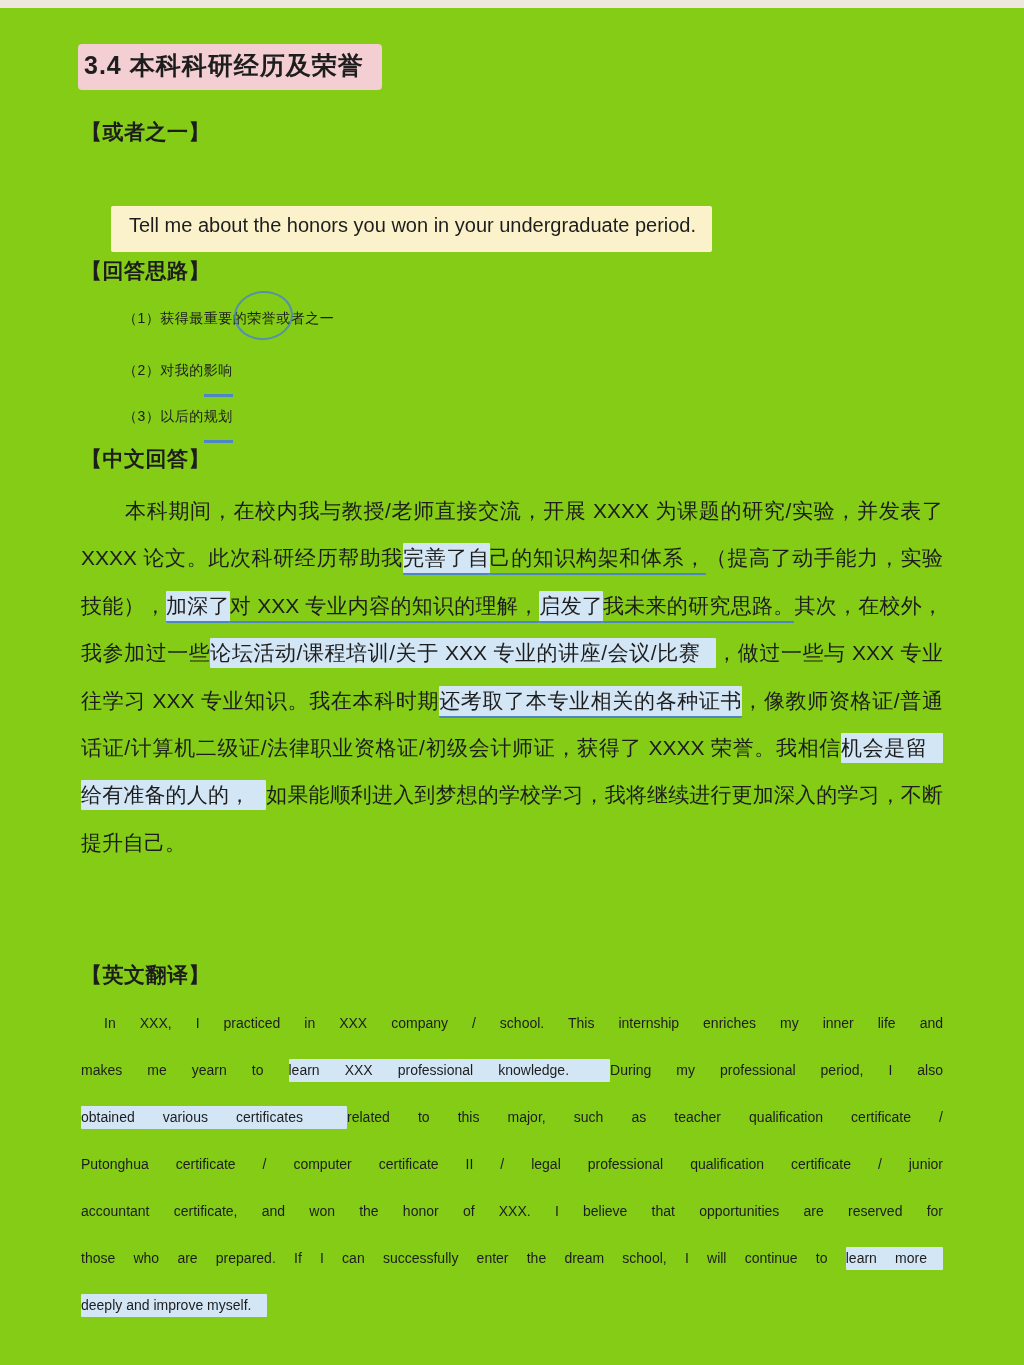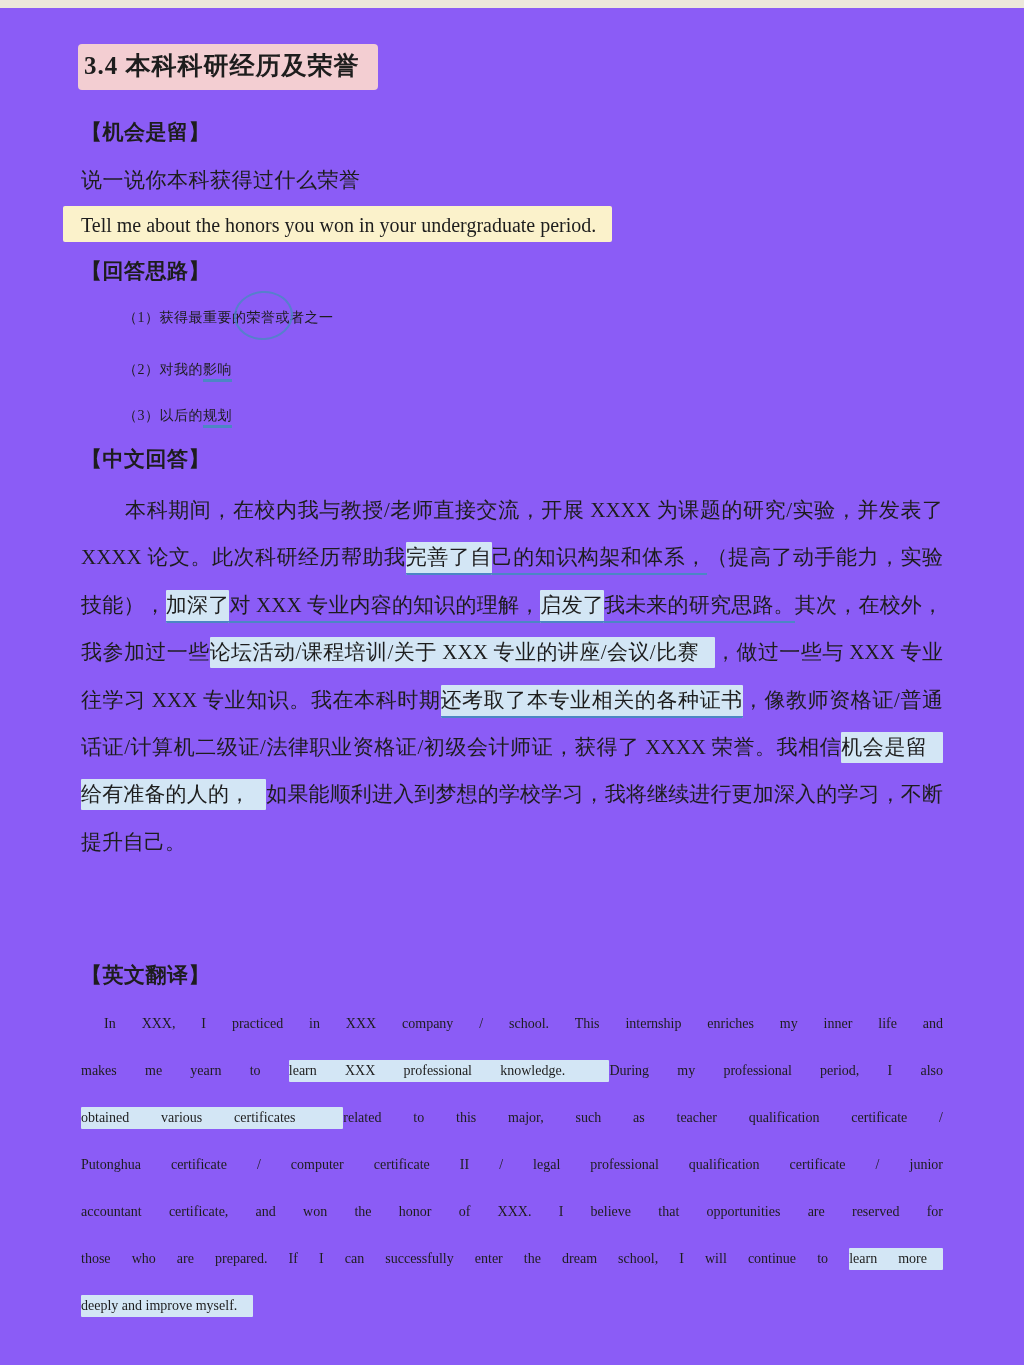--- a/index.html
+++ b/index.html
@@ -7,23 +7,23 @@
     --q-hl:#fbf2cb;
     --txt-hl:#d3e6f5;
     --blue:#4c86c4;
     --ink:#1d1d1d;
   }
   *{margin:0;padding:0;box-sizing:border-box;}
   html,body{background:#ffffff;}
   .page{
     position:relative;
     width:1024px;height:1365px;
-    background:#8b5cf6;
+    background:#84cc16;
     overflow:hidden;
-    font-family:Liberation Serif, serif;
+    font-family:Liberation Sans, sans-serif;
     color:var(--ink);
   }
   .edge-top{position:absolute;left:0;top:0;width:1024px;height:8px;background:#ece8db;}
   .abs{position:absolute;}
 
   .title-hl{
     display:inline-block;
     background:var(--title-hl);
     border-radius:4px;
     padding:5px 18px 8px 6px;
@@ -33,43 +33,44 @@
   }
   .hdr{
     font-weight:bold;
     font-size:21px;
     line-height:28px;
     letter-spacing:0.5px;
   }
   .q-cn{font-size:21px;line-height:30px;letter-spacing:0.5px;}
   .q-en{
     background:var(--q-hl);
-    height:36px;line-height:38px;
+    height:46px;line-height:38px;
     padding:0 16px 0 18px;
     font-size:20px;
     border-radius:2px;
     white-space:nowrap;
+    margin-left:48px;
   }
   .idea{font-size:14px;line-height:30px;letter-spacing:0.5px;white-space:nowrap;margin-left:42px;}
   .mk-circle{
     position:relative;
     display:inline-block;
   }
   .mk-circle::before{
     content:"";
     position:absolute;
     left:-13px;top:-12px;right:-17px;bottom:-7px;
     border:2.5px solid var(--blue);
     border-radius:50%;
     transform:rotate(-4deg);
     opacity:.85;
   }
   .mk-underline{
     border-bottom:3px solid var(--blue);
-    padding-bottom:2px;
+    padding-bottom:16px;
   }
 
   .para{width:862px;}
   .para .tline{
     white-space:nowrap;
     text-align:justify;
     text-align-last:justify;
   }
   .para .tline.end{text-align-last:left;}
   .cn-para{font-size:21px;line-height:47.4px;}
@@ -85,23 +86,22 @@
 </head>
 <body>
 
 <div class="page">
   <div class="edge-top"></div>
 
   <div class="abs" style="left:78px;top:44px;">
     <span class="title-hl">3.4 本科科研经历及荣誉</span>
   </div>
 
-  <div class="abs hdr" style="left:81px;top:118px;">【机会是留】</div>
+  <div class="abs hdr" style="left:81px;top:118px;">【或者之一】</div>
 
-  <div class="abs q-cn" style="left:81px;top:165px;">说一说你本科获得过什么荣誉</div>
 
   <div class="abs q-en" style="left:63px;top:206px;">Tell me about the honors you won in your undergraduate period.</div>
 
   <div class="abs hdr" style="left:81px;top:257px;">【回答思路】</div>
 
   <div class="abs idea" style="left:81px;top:303px;">
     <span>（1）获得最重要的</span><span class="mk-circle">荣誉</span><span>或者之一</span>
   </div>
   <div class="abs idea" style="left:81px;top:355px;">
     <span>（2）对我的</span><span class="mk-underline">影响</span><span></span>

